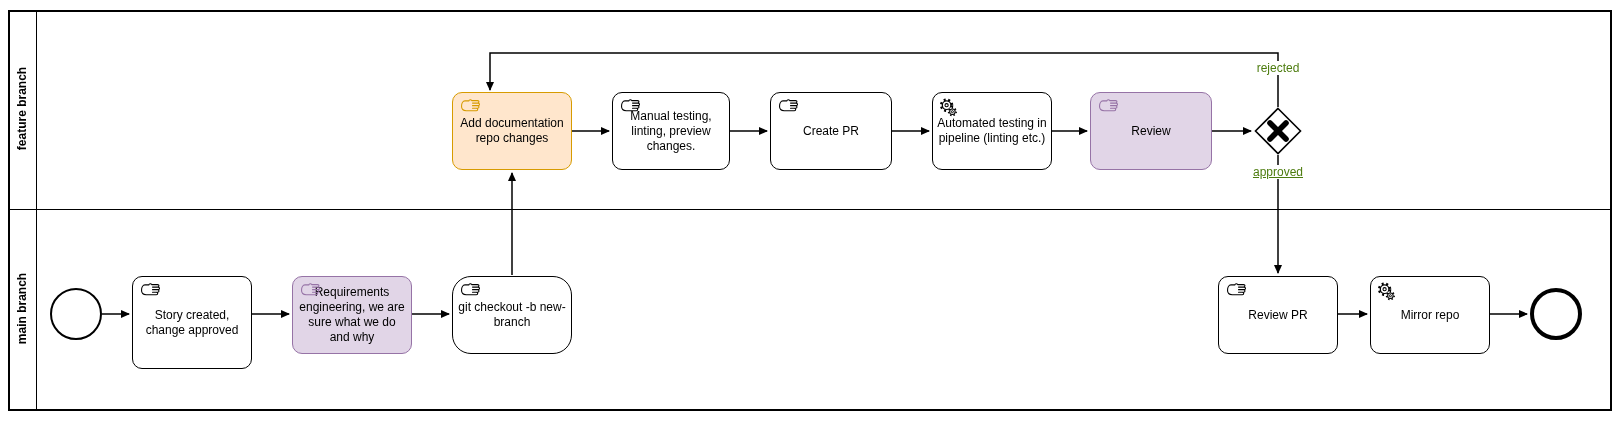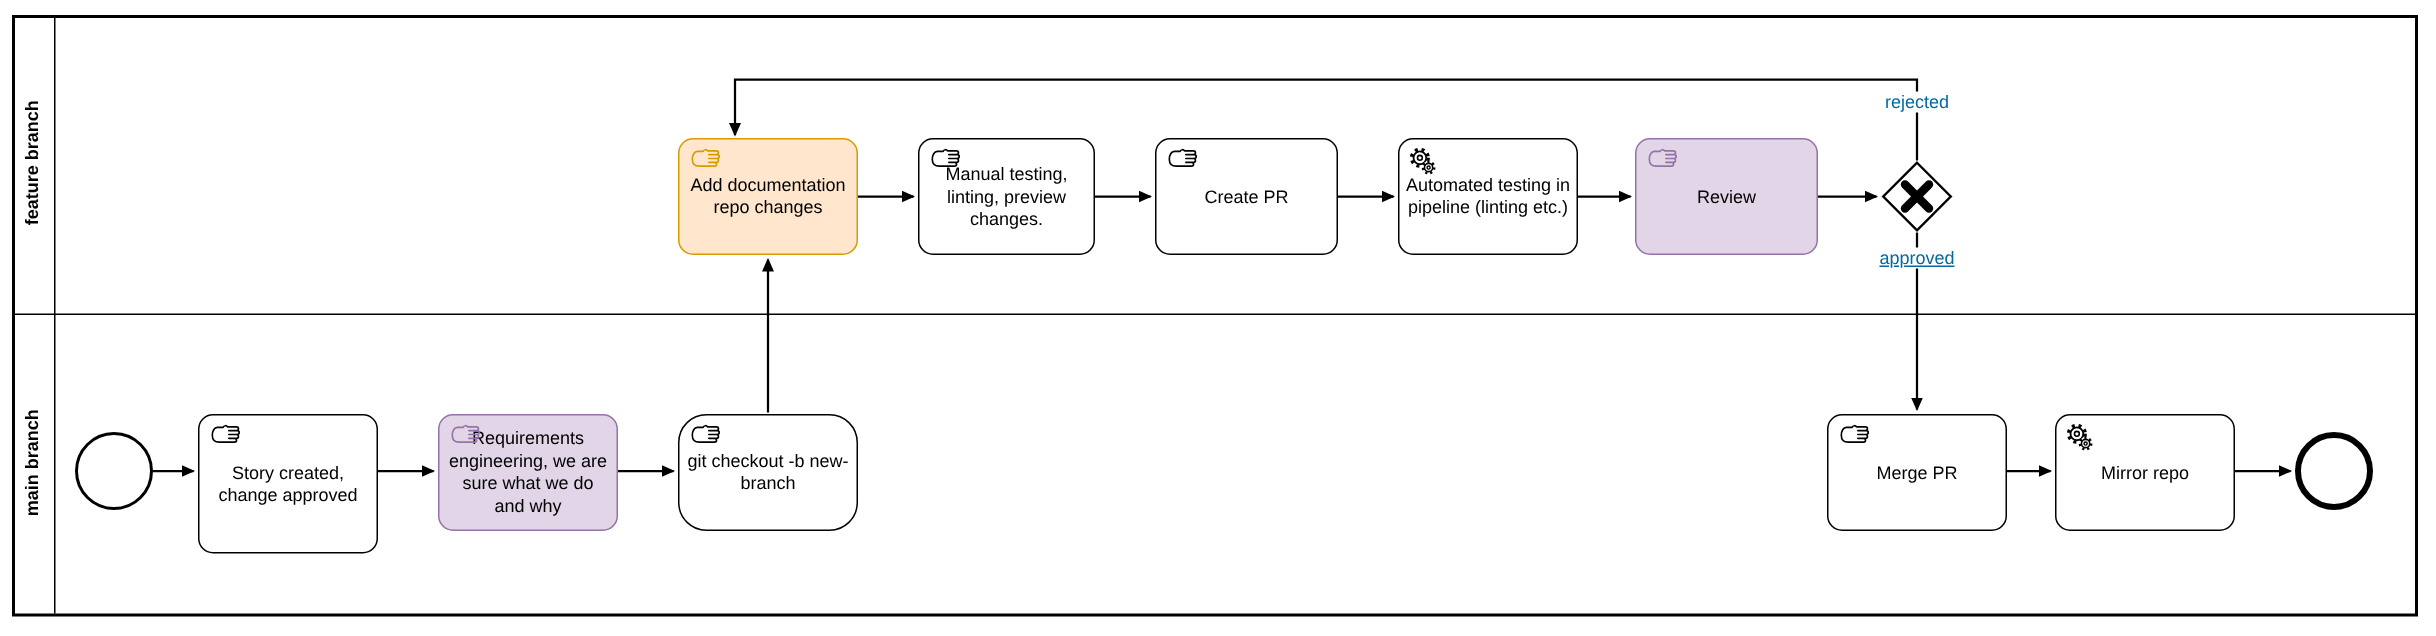--- a/index.html
+++ b/index.html
@@ -23,21 +23,21 @@
   }
   .lane-label {
     position:absolute; width:160px; height:27px; line-height:27px;
     text-align:center; font-size:12px; font-weight:bold; color:#000000;
     transform:rotate(-90deg); white-space:nowrap; pointer-events:none;
   }
   
   svg.edges { position:absolute; left:0; top:0; }
   .edge { fill:none; stroke:#000000; stroke-width:1.5px; }
   .edge-label {
-    position:absolute; font-size:12px; color:#0369a1; background:#ffffff;
+    position:absolute; font-size:12px; color:#4d7c0f; background:#ffffff;
     text-align:center; padding:0 2px; line-height:14px;
   }
   
   .task {
     position:absolute; border-radius:10px; background:#ffffff;
     border:1.5px solid #000000; display:flex; align-items:center; justify-content:center;
     text-align:center; font-size:12px; line-height:15px; color:#000000; padding:3px 4px;
   }
   .task.orange { background:#FFE6CC; border-color:#D79B00; }
   .task.purple { background:#E1D5E7; border-color:#9673A6; }
@@ -177,21 +177,21 @@
       </g>
     </svg>
   </div>
 
   <div class="task" style="left:1218px; top:276px; width:120px; height:78px;">
     <span class="task-icon">
       <svg width="22" height="16" viewBox="0 0 26 18">
           <path d="M7,3 L11.5,3 C12.2,1.4 14.2,1.2 15,2.6 L22,2.6 C23,2.6 23.6,3.3 23.6,4.1 C23.6,4.9 23,5.6 22,5.6 L16,5.6 L22.6,5.6 C23.6,5.6 24.2,6.3 24.2,7.1 C24.2,7.9 23.6,8.6 22.6,8.6 L16,8.6 L22,8.6 C23,8.6 23.6,9.3 23.6,10.1 C23.6,10.9 23,11.6 22,11.6 L16,11.6 L20.5,11.6 C21.5,11.6 22.1,12.3 22.1,13.1 C22.1,13.9 21.5,14.6 20.5,14.6 L8.5,14.6 C4.5,14.6 3,12.4 3,9.2 C3,5.8 4.6,3 7,3 Z" fill="none" stroke="currentColor" stroke-width="1.3" stroke-linejoin="round"></path>
         </svg>
     </span>
-    <span>Merge PR</span>
+    <span>Review PR</span>
   </div>
 
   <div class="task" style="left:1370px; top:276px; width:120px; height:78px;">
     <span class="task-icon">
       <svg width="19" height="19" viewBox="0 0 20 20">
         <g fill="none" stroke="currentColor">
           <circle cx="8" cy="7.6" r="5.9" stroke-width="2.3" stroke-dasharray="2.1 2.7"></circle>
           <circle cx="8" cy="7.6" r="4.5" stroke-width="1.3"></circle>
           <circle cx="8" cy="7.6" r="1.7" stroke-width="1.1"></circle>
           <circle cx="14.1" cy="14.4" r="4.6" fill="#ffffff" stroke="none"></circle>

